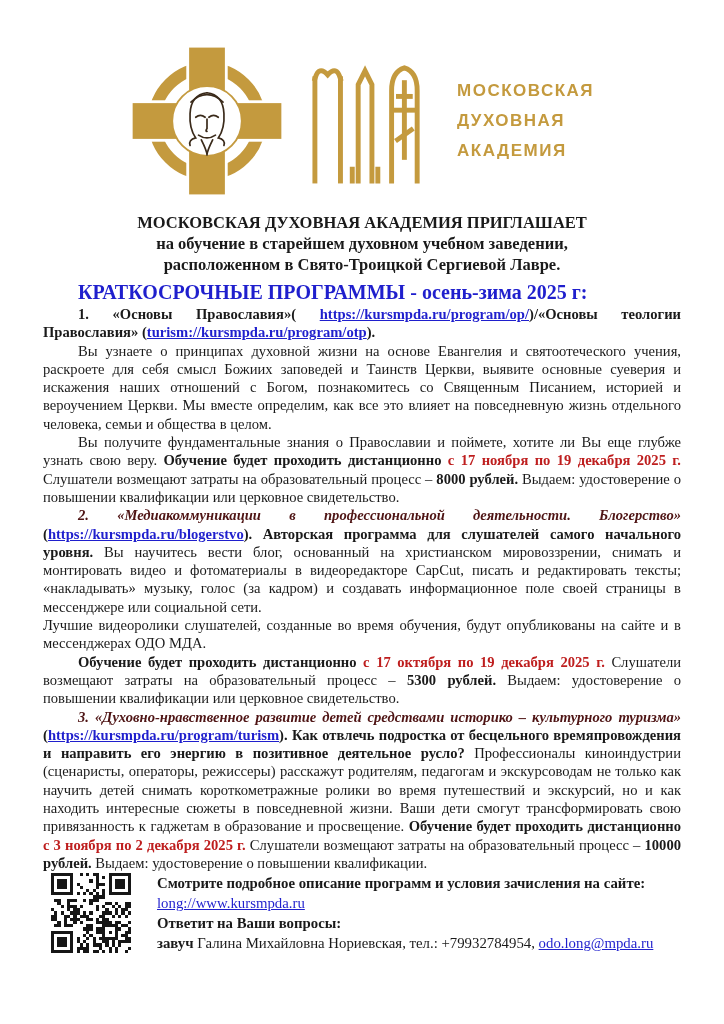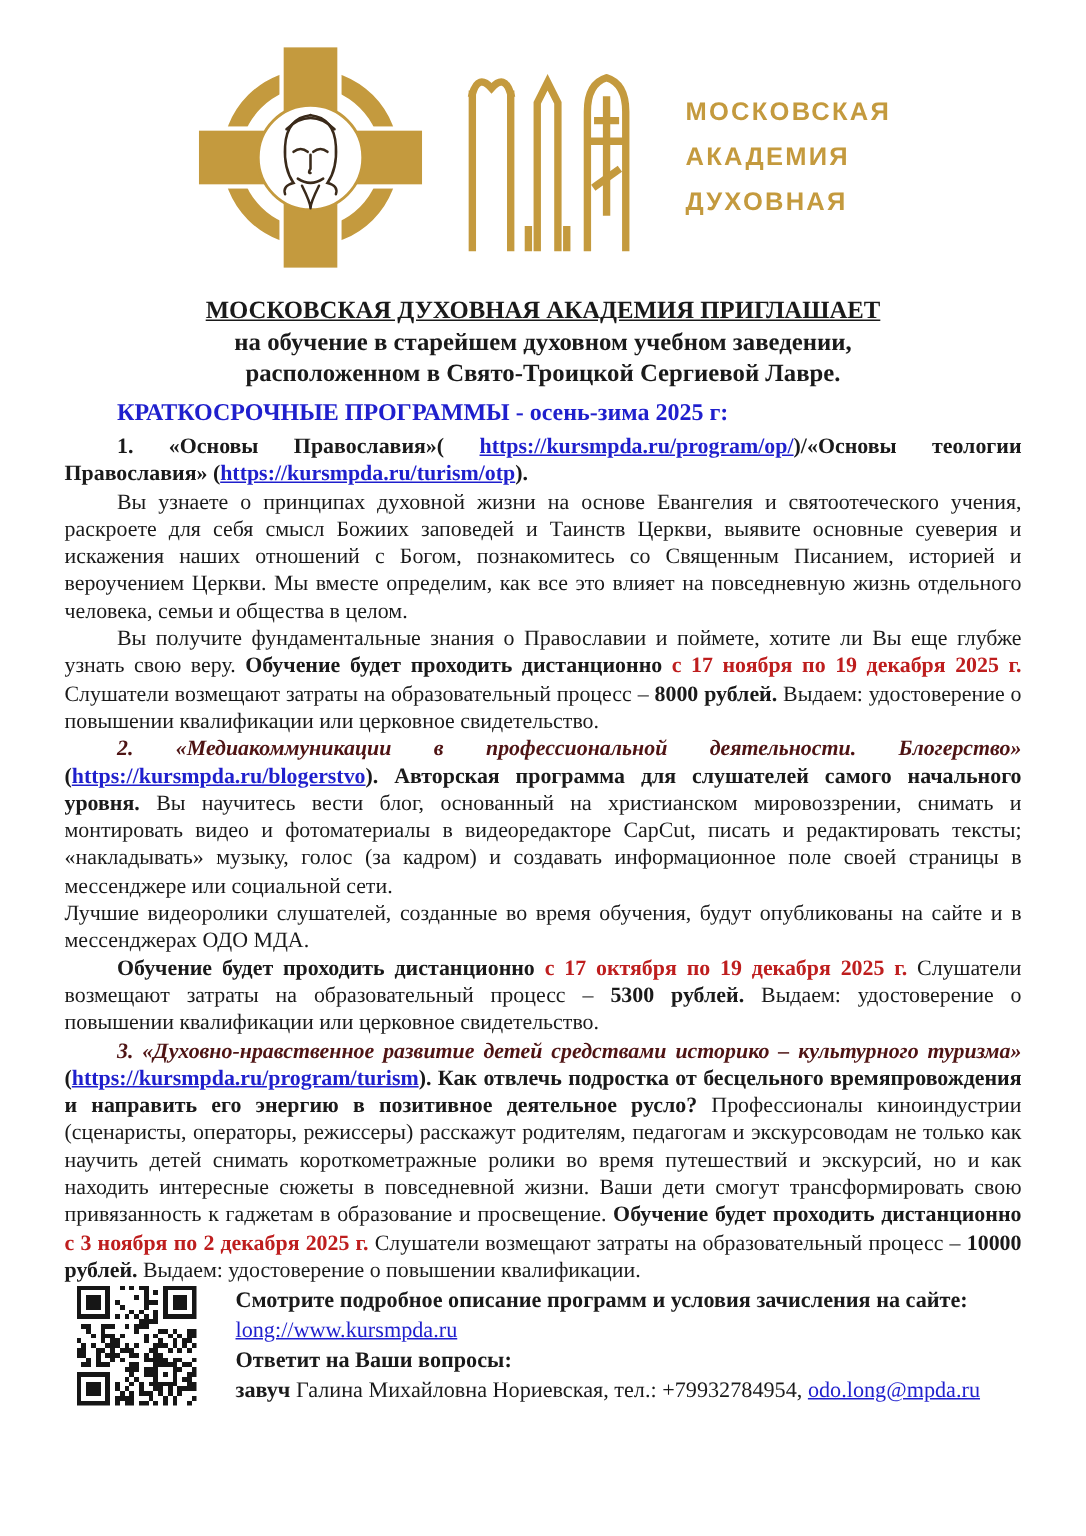--- a/index.html
+++ b/index.html
@@ -7,37 +7,37 @@
     --blue:#1F1FCD;
     --red:#BE1E1E;
     --maroon:#4E1414;
     --ink:#1a1a1a;
   }
   *{box-sizing:border-box;}
   html,body{margin:0;padding:0;background:#ffffff;}
   .page{
     width:724px;height:1024px;background:#ffffff;position:relative;
     font-family:"Liberation Serif",serif;color:var(--ink);
-    padding:0 43px;overflow:hidden;
+    padding:16px 43px;overflow:hidden;
   }
   
   .brand{display:flex;align-items:center;margin:26px 0 0 84px;}
   .brand svg{display:block;}
   .brand-cross{width:160px;height:158px;}
   .brand-letters{width:118px;height:128px;margin-left:22px;}
   .brand-text{margin-left:30px;color:var(--gold);
     font-family:"Liberation Sans",sans-serif;font-weight:700;
     font-size:17px;line-height:30px;letter-spacing:1.5px;}
   
   .title-block{text-align:center;margin-top:12px;font-weight:700;
     font-size:16.5px;line-height:21px;}
-  .title-main{text-decoration:underline;}
+  .title-main{}
   
   .section-heading{margin-top:7px;padding-left:35px;color:var(--blue);
-    font-weight:700;font-size:16px;line-height:20px;}
+    font-weight:700;font-size:20px;line-height:20px;}
   
   .body-text{margin-top:3px;}
   .para{margin:0;text-align:justify;font-size:14.6px;line-height:18.3px;
     text-indent:35px;}
   .para.noindent{text-indent:0;}
   .run{white-space:pre-wrap;}
   .run.b{font-weight:700;font-family:Liberation Serif, serif;}
   .run.rb{font-weight:700;color:var(--red);}
   .run.mb{font-weight:700;color:var(--maroon);font-style:italic;}
   .run.lnk{color:var(--blue);text-decoration:underline;cursor:pointer;}
@@ -93,35 +93,35 @@
         <path d="M84 126 V34 Q84 15 97 11 Q110 15 110 34 V126"></path>
         <path d="M97 26 V102"></path>
         <path d="M91 40 H103"></path>
         <path d="M88 54 H106"></path>
         <path d="M90 84 L104 74"></path>
       </g>
     </svg>
 
     <div class="brand-text">
       <div>МОСКОВСКАЯ</div>
+      <div>ДУХОВНАЯ</div>
       <div>АКАДЕМИЯ</div>
-      <div>ДУХОВНАЯ</div>
     </div>
   </header>
 
   <div class="title-block">
     <div class="title-main">МОСКОВСКАЯ ДУХОВНАЯ АКАДЕМИЯ ПРИГЛАШАЕТ</div>
     <div>на обучение в старейшем духовном учебном заведении,</div>
     <div>расположенном в Свято-Троицкой Сергиевой Лавре.</div>
   </div>
 
   <div class="section-heading">КРАТКОСРОЧНЫЕ ПРОГРАММЫ - осень-зима 2025 г:</div>
 
   <div class="body-text">
-    <p class="para"><span class="run b">1. «Основы Православия»( </span><a class="run lnk b" href="#">https://kursmpda.ru/program/op/</a><span class="run b">)/«Основы теологии Православия» (</span><a class="run lnk b" href="#">https://kursmpda.ru/turism/otp</a><span class="run b">).</span></p>
+    <p class="para"><span class="run b">1. «Основы Православия»( </span><a class="run lnk b" href="#">https://kursmpda.ru/program/op/</a><span class="run b">)/«Основы теологии Православия» (</span><a class="run lnk b" href="#">turism://kursmpda.ru/program/otp</a><span class="run b">).</span></p>
     <p class="para"><span class="run">Вы узнаете о принципах духовной жизни на основе Евангелия и святоотеческого учения, раскроете для себя смысл Божиих заповедей и Таинств Церкви, выявите основные суеверия и искажения наших отношений с Богом, познакомитесь со Священным Писанием, историей и вероучением Церкви. Мы вместе определим, как все это влияет на повседневную жизнь отдельного человека, семьи и общества в целом.</span></p>
     <p class="para"><span class="run">Вы получите фундаментальные знания о Православии и поймете, хотите ли Вы еще глубже узнать свою веру. </span><span class="run b">Обучение будет проходить дистанционно </span><span class="run rb">с 17 ноября по 19 декабря 2025 г. </span><span class="run">Слушатели возмещают затраты на образовательный процесс – </span><span class="run b">8000 рублей. </span><span class="run">Выдаем: удостоверение о повышении квалификации или церковное свидетельство.</span></p>
     <p class="para"><span class="run mb">2. «Медиакоммуникации в профессиональной деятельности. Блогерство» </span><span class="run b">(</span><a class="run lnk b" href="#">https://kursmpda.ru/blogerstvo</a><span class="run b">). Авторская программа для слушателей самого начального уровня. </span><span class="run">Вы научитесь вести блог, основанный на христианском мировоззрении, снимать и монтировать видео и фотоматериалы в видеоредакторе CapCut, писать и редактировать тексты; «накладывать» музыку, голос (за кадром) и создавать информационное поле своей страницы в мессенджере или социальной сети.</span></p>
     <p class="para noindent"><span class="run">Лучшие видеоролики слушателей, созданные во время обучения, будут опубликованы на сайте и в мессенджерах ОДО МДА.</span></p>
     <p class="para"><span class="run b">Обучение будет проходить дистанционно </span><span class="run rb">с 17 октября по 19 декабря 2025 г. </span><span class="run">Слушатели возмещают затраты на образовательный процесс – </span><span class="run b">5300 рублей. </span><span class="run">Выдаем: удостоверение о повышении квалификации или церковное свидетельство.</span></p>
     <p class="para"><span class="run mb">3. «Духовно-нравственное развитие детей средствами историко – культурного туризма» </span><span class="run b">(</span><a class="run lnk b" href="#">https://kursmpda.ru/program/turism</a><span class="run b">). Как отвлечь подростка от бесцельного времяпровождения и направить его энергию в позитивное деятельное русло? </span><span class="run">Профессионалы киноиндустрии (сценаристы, операторы, режиссеры) расскажут родителям, педагогам и экскурсоводам не только как научить детей снимать короткометражные ролики во время путешествий и экскурсий, но и как находить интересные сюжеты в повседневной жизни. Ваши дети смогут трансформировать свою привязанность к гаджетам в образование и просвещение. </span><span class="run b">Обучение будет проходить дистанционно </span><span class="run rb">с 3 ноября по 2 декабря 2025 г. </span><span class="run">Слушатели возмещают затраты на образовательный процесс – </span><span class="run b">10000 рублей. </span><span class="run">Выдаем: удостоверение о повышении квалификации.</span></p>
   </div>
 
   <footer class="footer">
     <svg class="qr" id="qr" viewBox="0 0 25 25" shape-rendering="crispEdges" aria-hidden="true">

